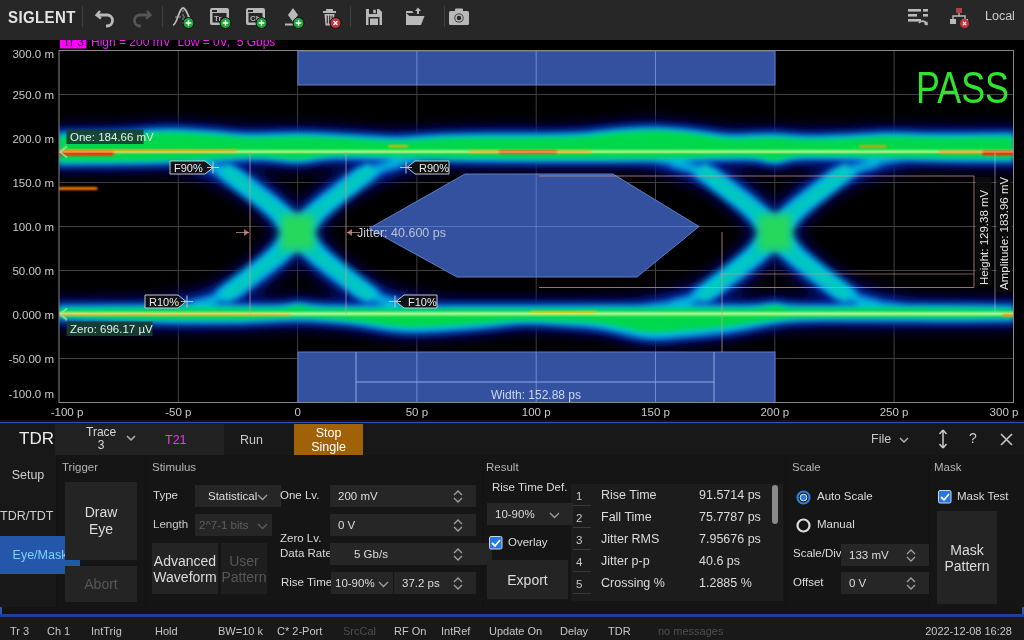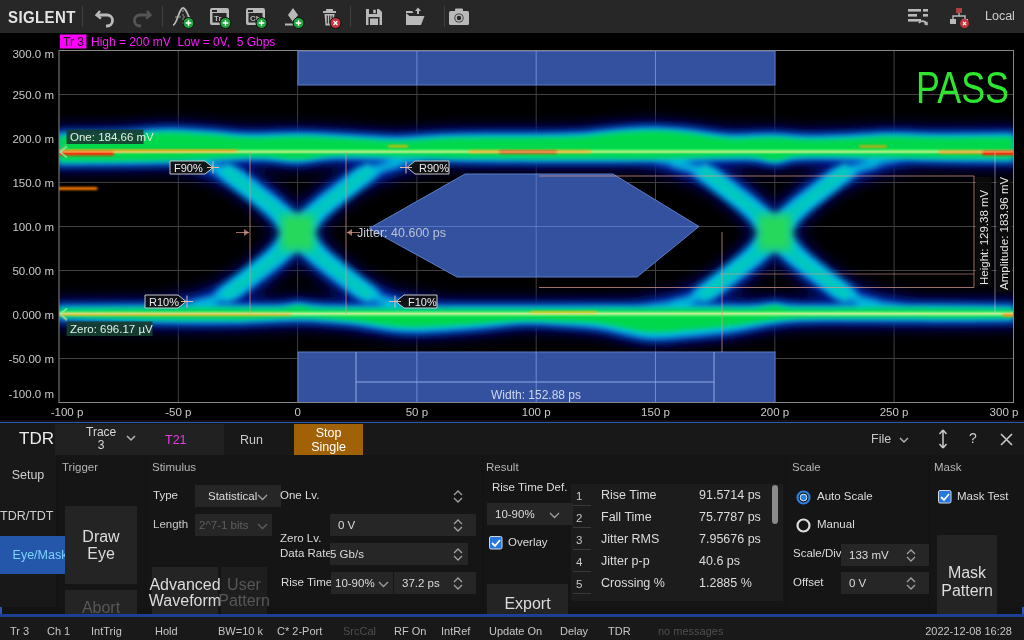--- a/index.html
+++ b/index.html
@@ -1,28 +1,28 @@
 <!DOCTYPE html>
 <html><head>
 <meta charset="utf-8">
 <style>
 html,body{margin:0;padding:0;width:1024px;height:640px;background:#000;overflow:hidden;
 font-family:"Liberation Sans",sans-serif;}
 #app{position:relative;width:1024px;height:640px;background:#000;}
 .abs{position:absolute;}
 
-#toolbar{position:absolute;top:0;left:0;width:1024px;height:33px;background:#272727;}
+#toolbar{position:absolute;top:0;left:0;width:1024px;height:40px;background:#272727;}
 #toolbar .sep{position:absolute;top:6px;width:1px;height:21px;background:#3f3f3f;}
 .logo{position:absolute;left:8px;top:9px;color:#e4e4e4;font-size:15px;font-weight:bold;letter-spacing:0.4px;transform:scaleY(1.05);}
 
 #panel{position:absolute;top:420px;left:0;width:1024px;height:194px;background:#131313;}
 #panel .lbl{position:absolute;color:#b5b5b5;font-size:11.5px;}
 #panel .flbl{position:absolute;color:#dcdcdc;font-size:11.5px;white-space:nowrap;}
 .box{position:absolute;background:#262626;color:#dcdcdc;font-size:11.5px;white-space:nowrap;}
-.btn{position:absolute;background:#242424;color:#dcdcdc;font-size:16px;display:flex;align-items:center;justify-content:center;text-align:center;margin-top:24px;}
+.btn{position:absolute;background:#242424;color:#dcdcdc;font-size:14px;display:flex;align-items:center;justify-content:center;text-align:center;}
 #statusbar{position:absolute;top:614px;left:0;width:1024px;height:23px;background:#191919;border-top:3px solid #1d4095;box-sizing:content-box;}
 #statusbar span{position:absolute;top:8px;font-size:11px;color:#c6c6c6;}
 </style>
 </head>
 <body>
 <div id="app">
 <svg id="plot" width="1024" height="420" viewBox="0 0 1024 420" style="position:absolute;top:0;left:0">
 <defs>
 <filter id="b1" x="-80%" y="-80%" width="260%" height="260%">
           <feGaussianBlur stdDeviation="1.1"></feGaussianBlur>
@@ -393,39 +393,40 @@
 <div class="lbl" style="left:62px;top:41px">Trigger</div>
 <div class="btn" style="left:65px;top:62px;width:72px;height:78px;line-height:17px">Draw<br>Eye</div>
 <div class="btn" style="left:65px;top:146px;width:72px;height:36px;color:#575757">Abort</div>
 <div class="lbl" style="left:152px;top:41px">Stimulus</div>
 <div class="flbl" style="left:153px;top:69px">Type</div>
 <div class="box" style="left:195px;top:65px;width:73px;height:22px;line-height:22px;padding-left:13px;color:#dcdcdc">Statistical</div>
       <svg class="abs" style="left:256px;top:73px" width="13" height="9">
         <path d="M2 2 l4.5 4.5 4.5-4.5" stroke="#a0a0a0" stroke-width="1.3" fill="none"></path>
       </svg>
 <div class="flbl" style="left:280px;top:69px">One Lv.</div>
+<div class="box" style="left:330px;top:65px;width:138px;height:22px;line-height:22px;padding-left:8px;color:#dcdcdc">200 mV</div>
       <svg class="abs" style="left:450px;top:65px" width="16" height="22">
         <path d="M4 10 l4 -4 4 4" stroke="#a0a0a0" stroke-width="1.3" fill="none"></path>
         <path d="M4 13 l4 4 4 -4" stroke="#a0a0a0" stroke-width="1.3" fill="none"></path>
       </svg>
 <div class="flbl" style="left:153px;top:98px;color:#c9c9c9">Length</div>
 <div class="box" style="left:195px;top:94px;width:73px;height:22px;line-height:22px;padding-left:4px;color:#5e5e5e">2^7-1 bits</div>
       <svg class="abs" style="left:256px;top:102px" width="13" height="9">
         <path d="M2 2 l4.5 4.5 4.5-4.5" stroke="#5e5e5e" stroke-width="1.3" fill="none"></path>
       </svg>
 <div class="flbl" style="left:280px;top:112px">Zero Lv.</div>
 <div class="box" style="left:330px;top:94px;width:138px;height:22px;line-height:22px;padding-left:8px;color:#dcdcdc">0 V</div>
       <svg class="abs" style="left:450px;top:94px" width="16" height="22">
         <path d="M4 10 l4 -4 4 4" stroke="#a0a0a0" stroke-width="1.3" fill="none"></path>
         <path d="M4 13 l4 4 4 -4" stroke="#a0a0a0" stroke-width="1.3" fill="none"></path>
       </svg>
 <div class="btn" style="left:152px;top:123px;width:66px;height:51px;line-height:16px">Advanced<br>Waveform</div>
 <div class="btn" style="left:221px;top:123px;width:46px;height:51px;line-height:16px;background:#1e1e1e;color:#575757">User<br>Pattern</div>
 <div class="flbl" style="left:280px;top:127px">Data Rate</div>
-<div class="box" style="left:330px;top:123px;width:138px;height:22px;line-height:22px;padding-left:0;color:#dcdcdc">5 Gb/s</div>
+<div class="box" style="left:330px;top:123px;width:138px;height:22px;line-height:22px;padding-left:24px;color:#dcdcdc">5 Gb/s</div>
       <svg class="abs" style="left:450px;top:123px" width="16" height="22">
         <path d="M4 10 l4 -4 4 4" stroke="#a0a0a0" stroke-width="1.3" fill="none"></path>
         <path d="M4 13 l4 4 4 -4" stroke="#a0a0a0" stroke-width="1.3" fill="none"></path>
       </svg>
 <div class="flbl" style="left:281px;top:156px">Rise Time</div>
 <div class="box" style="left:331px;top:152px;width:58px;height:22px;line-height:22px;padding-left:4px;color:#dcdcdc">10-90%</div>
       <svg class="abs" style="left:377px;top:160px" width="12" height="9">
         <path d="M2 2 l4.5 4.5 4.5-4.5" stroke="#a0a0a0" stroke-width="1.3" fill="none"></path>
       </svg>
 <div class="box" style="left:394px;top:152px;width:74px;height:22px;line-height:22px;padding-left:8px;color:#dcdcdc">37.2 ps</div>

